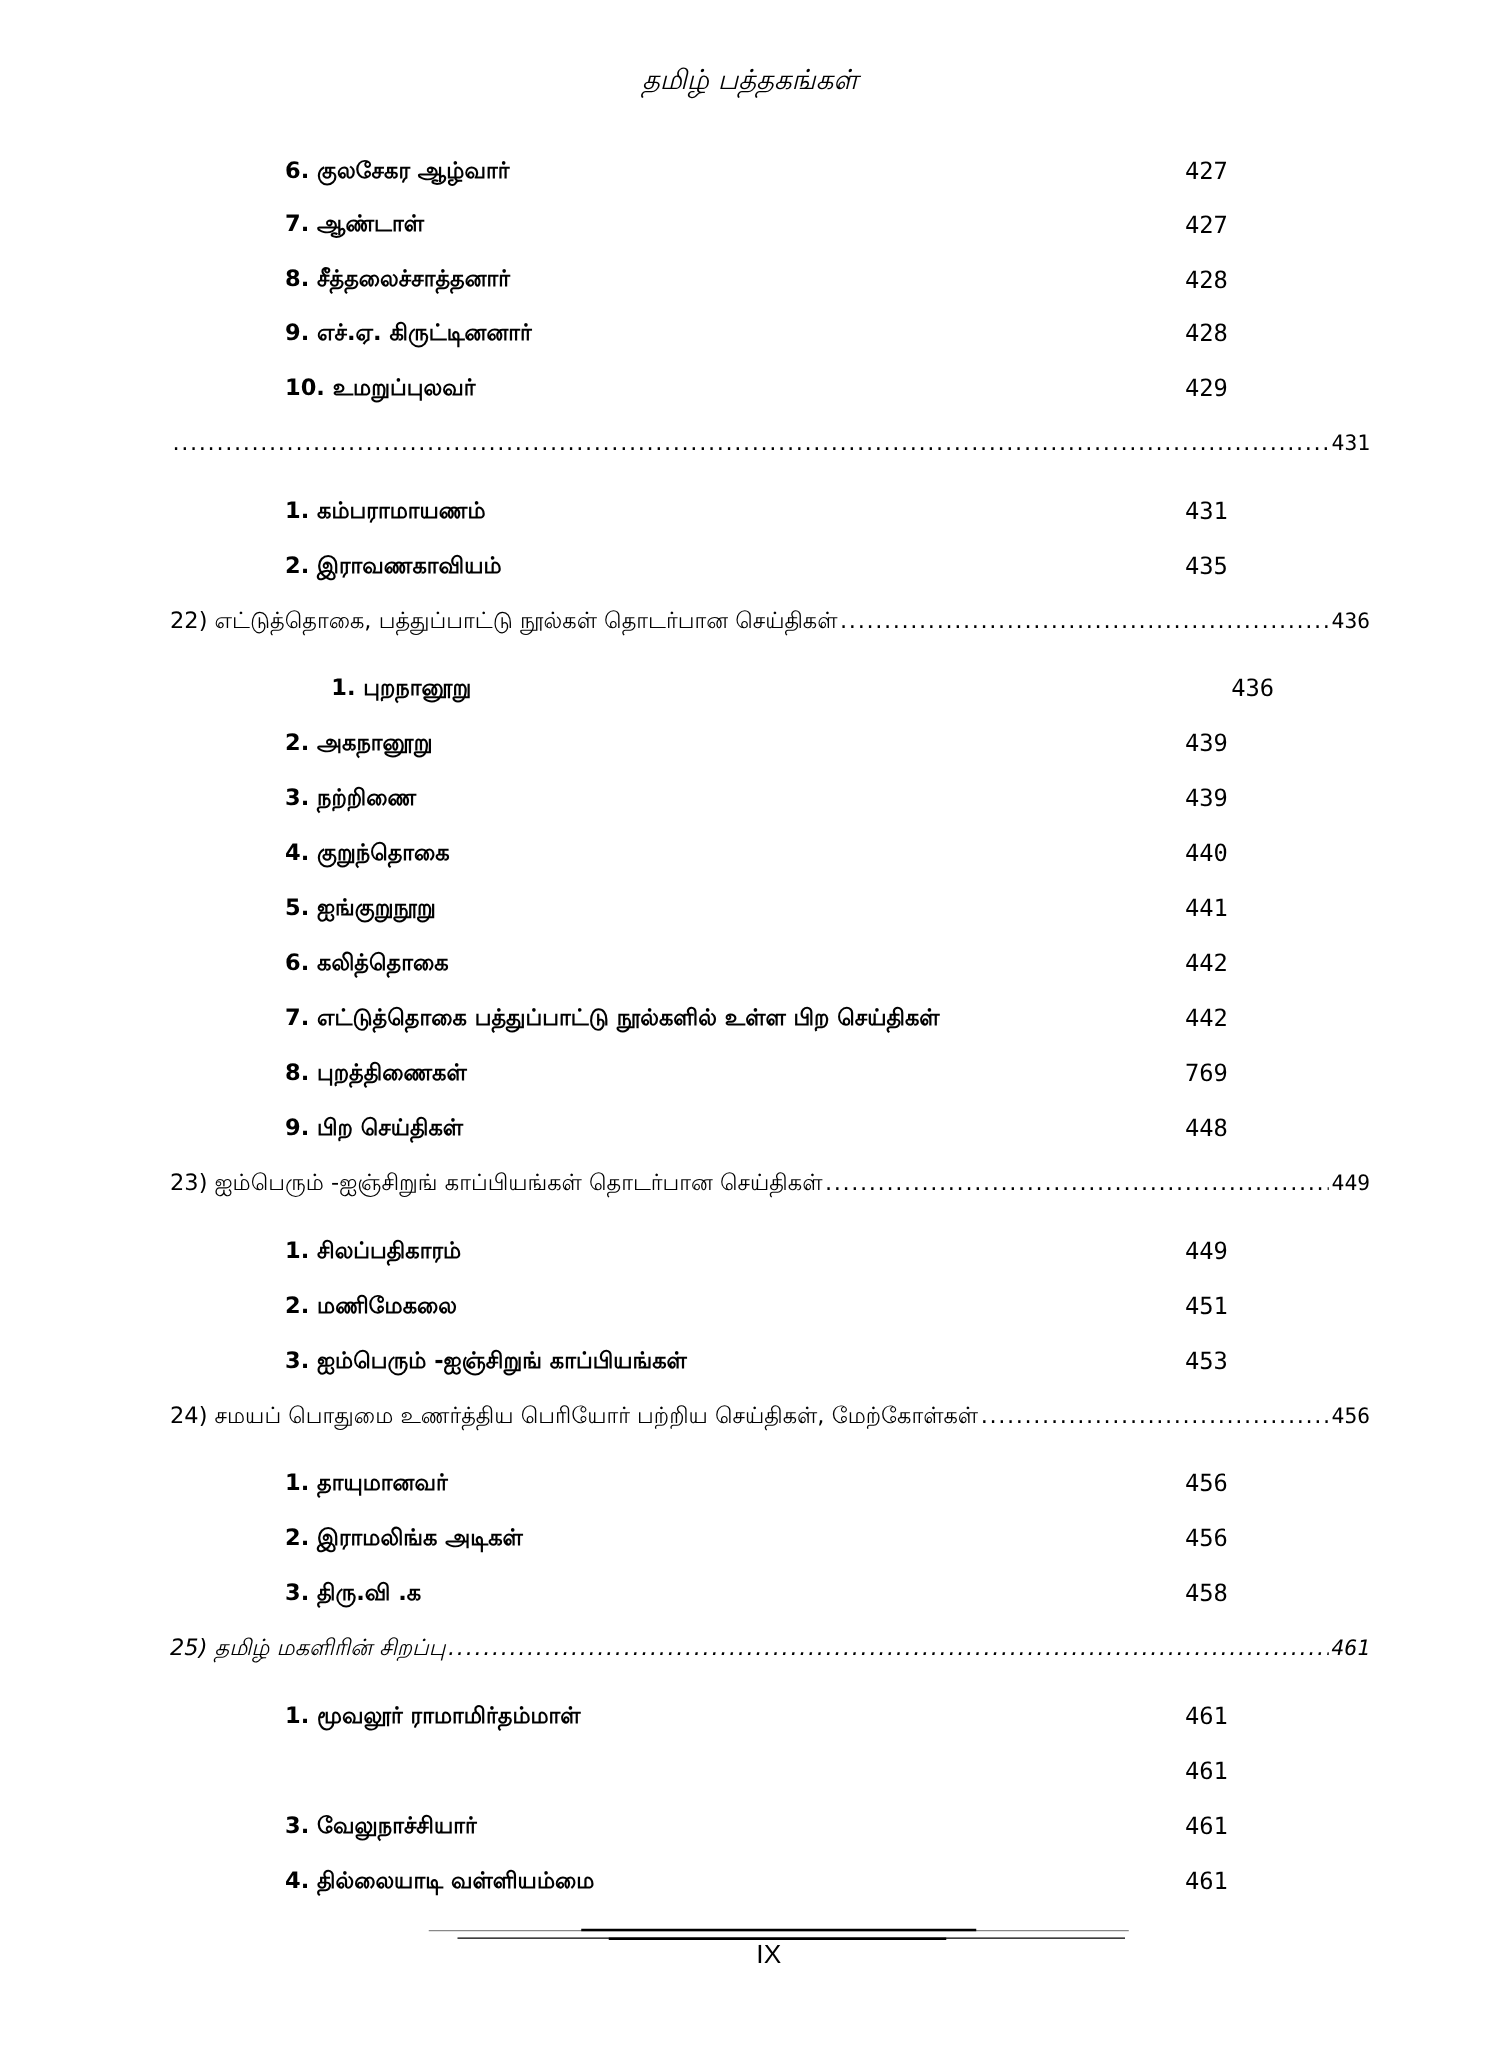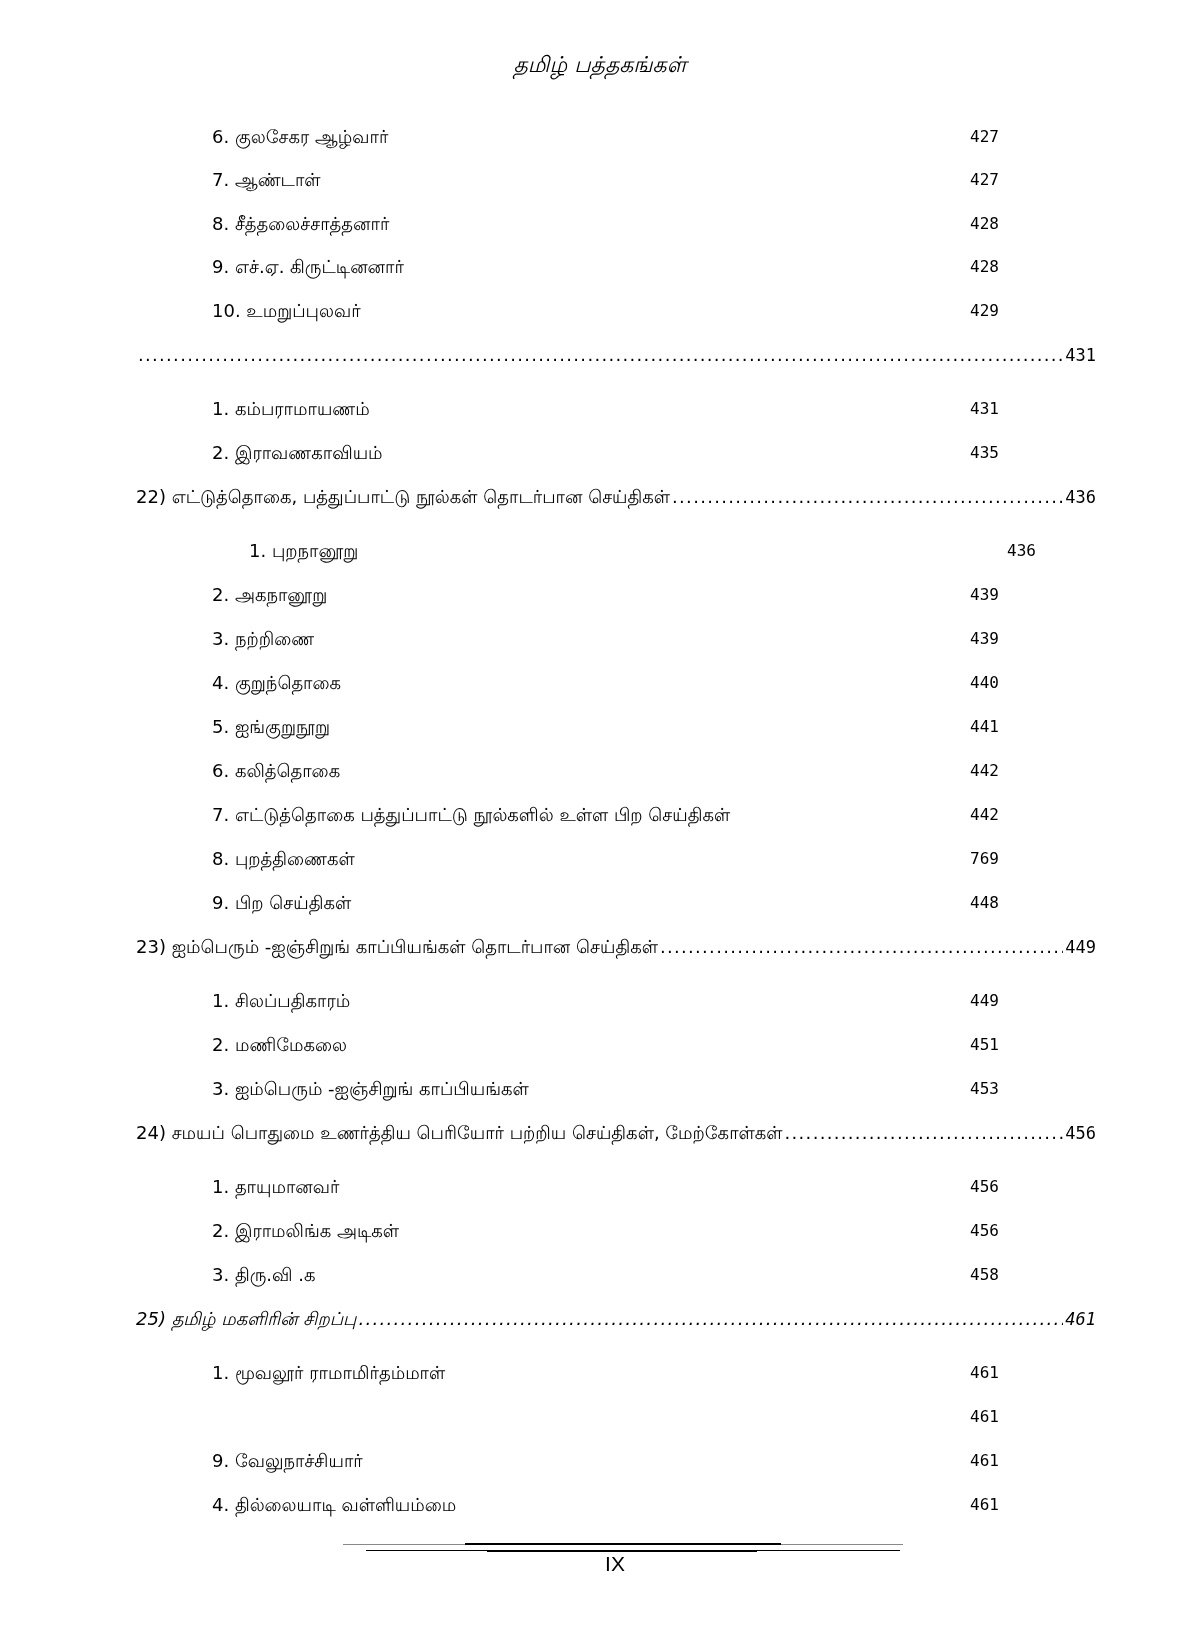--- a/index.html
+++ b/index.html
@@ -37,27 +37,28 @@
       line-height: 30px;
       font-size: 18px;
       white-space: nowrap;
     }
     .sub-row {
       left: 212px;
       width: 800px;
     }
     .sub-row .label {
       position: absolute;
-      left: 0;
+      left: 16px;
+      font-weight: bold;
     }
     .sub-row .page {
       position: absolute;
-      left: 758px;
+      left: 736px;
       font-family: "DejaVu Sans Mono", "Liberation Mono", monospace;
-      font-size: 16px;
+      font-size: 19px;
     }
     .sec-row {
       left: 136px;
       width: 960px;
       display: flex;
       align-items: baseline;
     }
     .sec-row .label {
       flex: 0 0 auto;
     }
@@ -219,21 +220,21 @@
       <span class="page">461</span>
     </div>
     <div class="row sub-row" style="top: 1358px;">
       <span class="label">1. மூவலூர் ராமாமிர்தம்மாள்</span>
       <span class="page">461</span>
     </div>
     <div class="row sub-row" style="top: 1402px;">
       <span class="page">461</span>
     </div>
     <div class="row sub-row" style="top: 1446px;">
-      <span class="label">9. வேலுநாச்சியார்</span>
+      <span class="label">3. வேலுநாச்சியார்</span>
       <span class="page">461</span>
     </div>
     <div class="row sub-row" style="top: 1490px;">
       <span class="label">4. தில்லையாடி வள்ளியம்மை</span>
       <span class="page">461</span>
     </div>
   </div>
 
 <div class="footer">
   <div class="line l1"></div>

